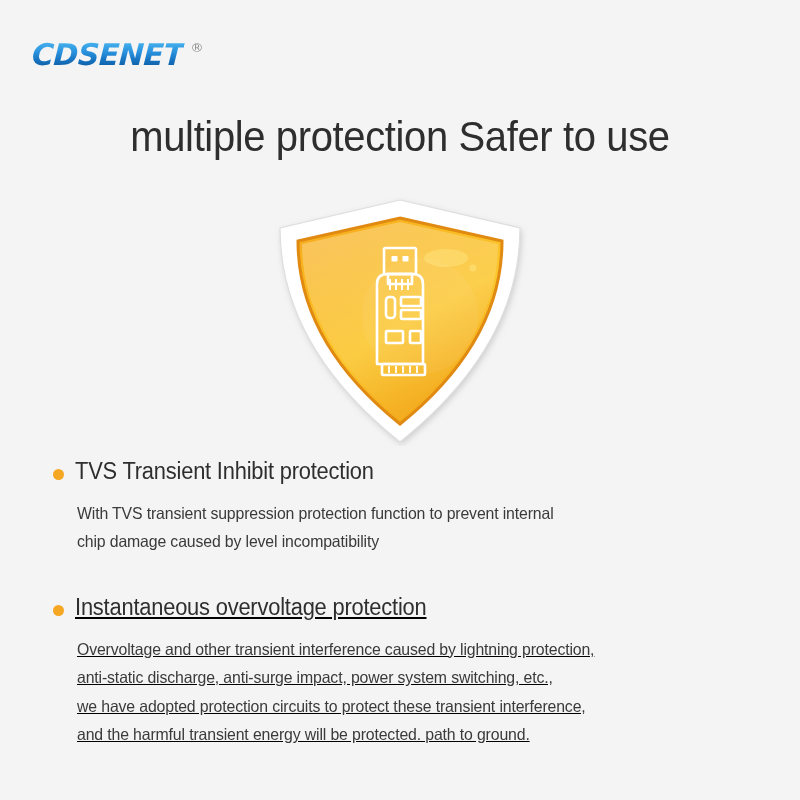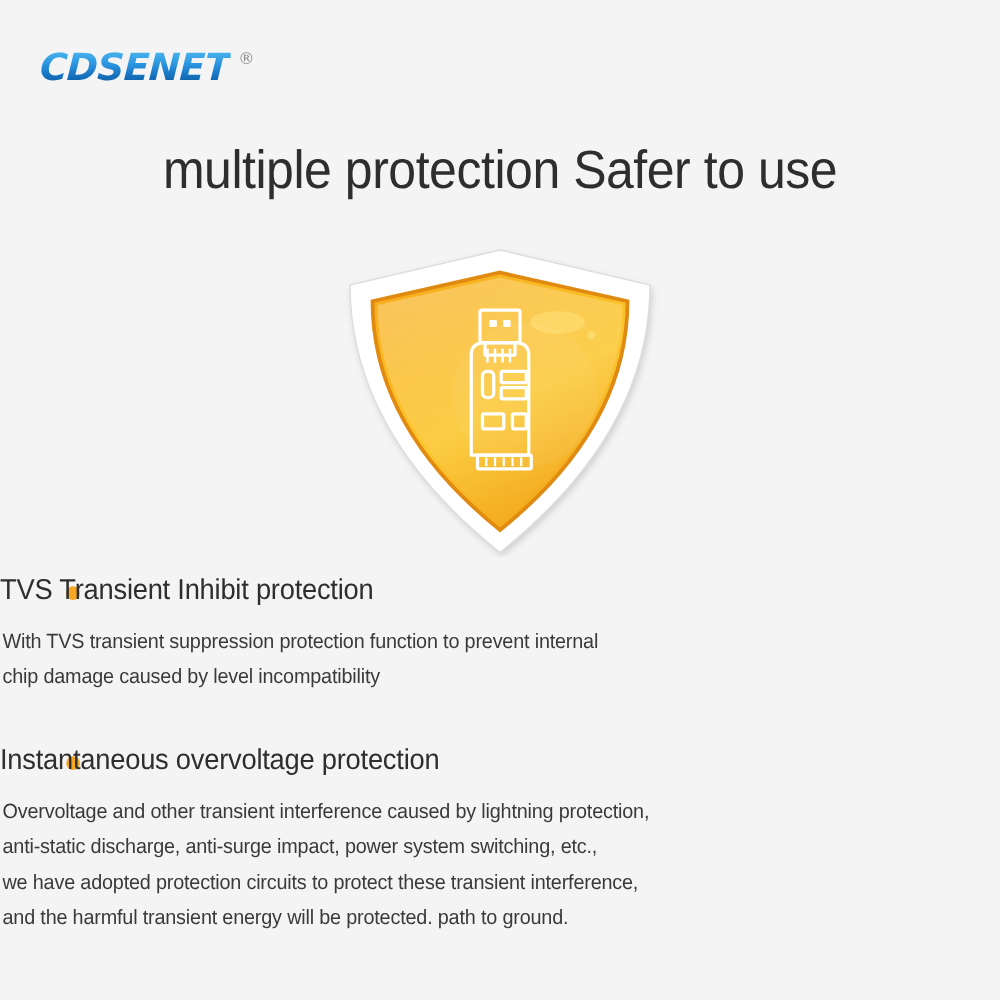--- a/index.html
+++ b/index.html
@@ -46,22 +46,22 @@
 
   
   .shield-area {
     position:absolute; left:0; top:196px; width:800px; height:250px;
     display:flex; align-items:flex-start; justify-content:center;
   }
   .shield-svg { display:block; }
 
   
   .bullets { position:absolute; left:0; top:458px; width:800px; }
-  .bullet-block { position:relative; padding-right:40px; }
-  .bullet-block + .bullet-block { margin-top:38px; }
+  .bullet-block { position:relative; padding-left:75px; padding-right:40px; }
+  .bullet-block + .bullet-block { margin-top:38px;text-decoration:underline; }
   .dot {
     position:absolute; left:53px; top:11px;
     width:11px; height:11px; border-radius:50%;
     background:#f5a623;
   }
   .b-title {
     font-family:"Liberation Sans", sans-serif;
     font-size:23px; font-weight:400; color:#2e2e2e;
     letter-spacing:-0.2px;
     transform:scaleX(0.95); transform-origin:left center;

